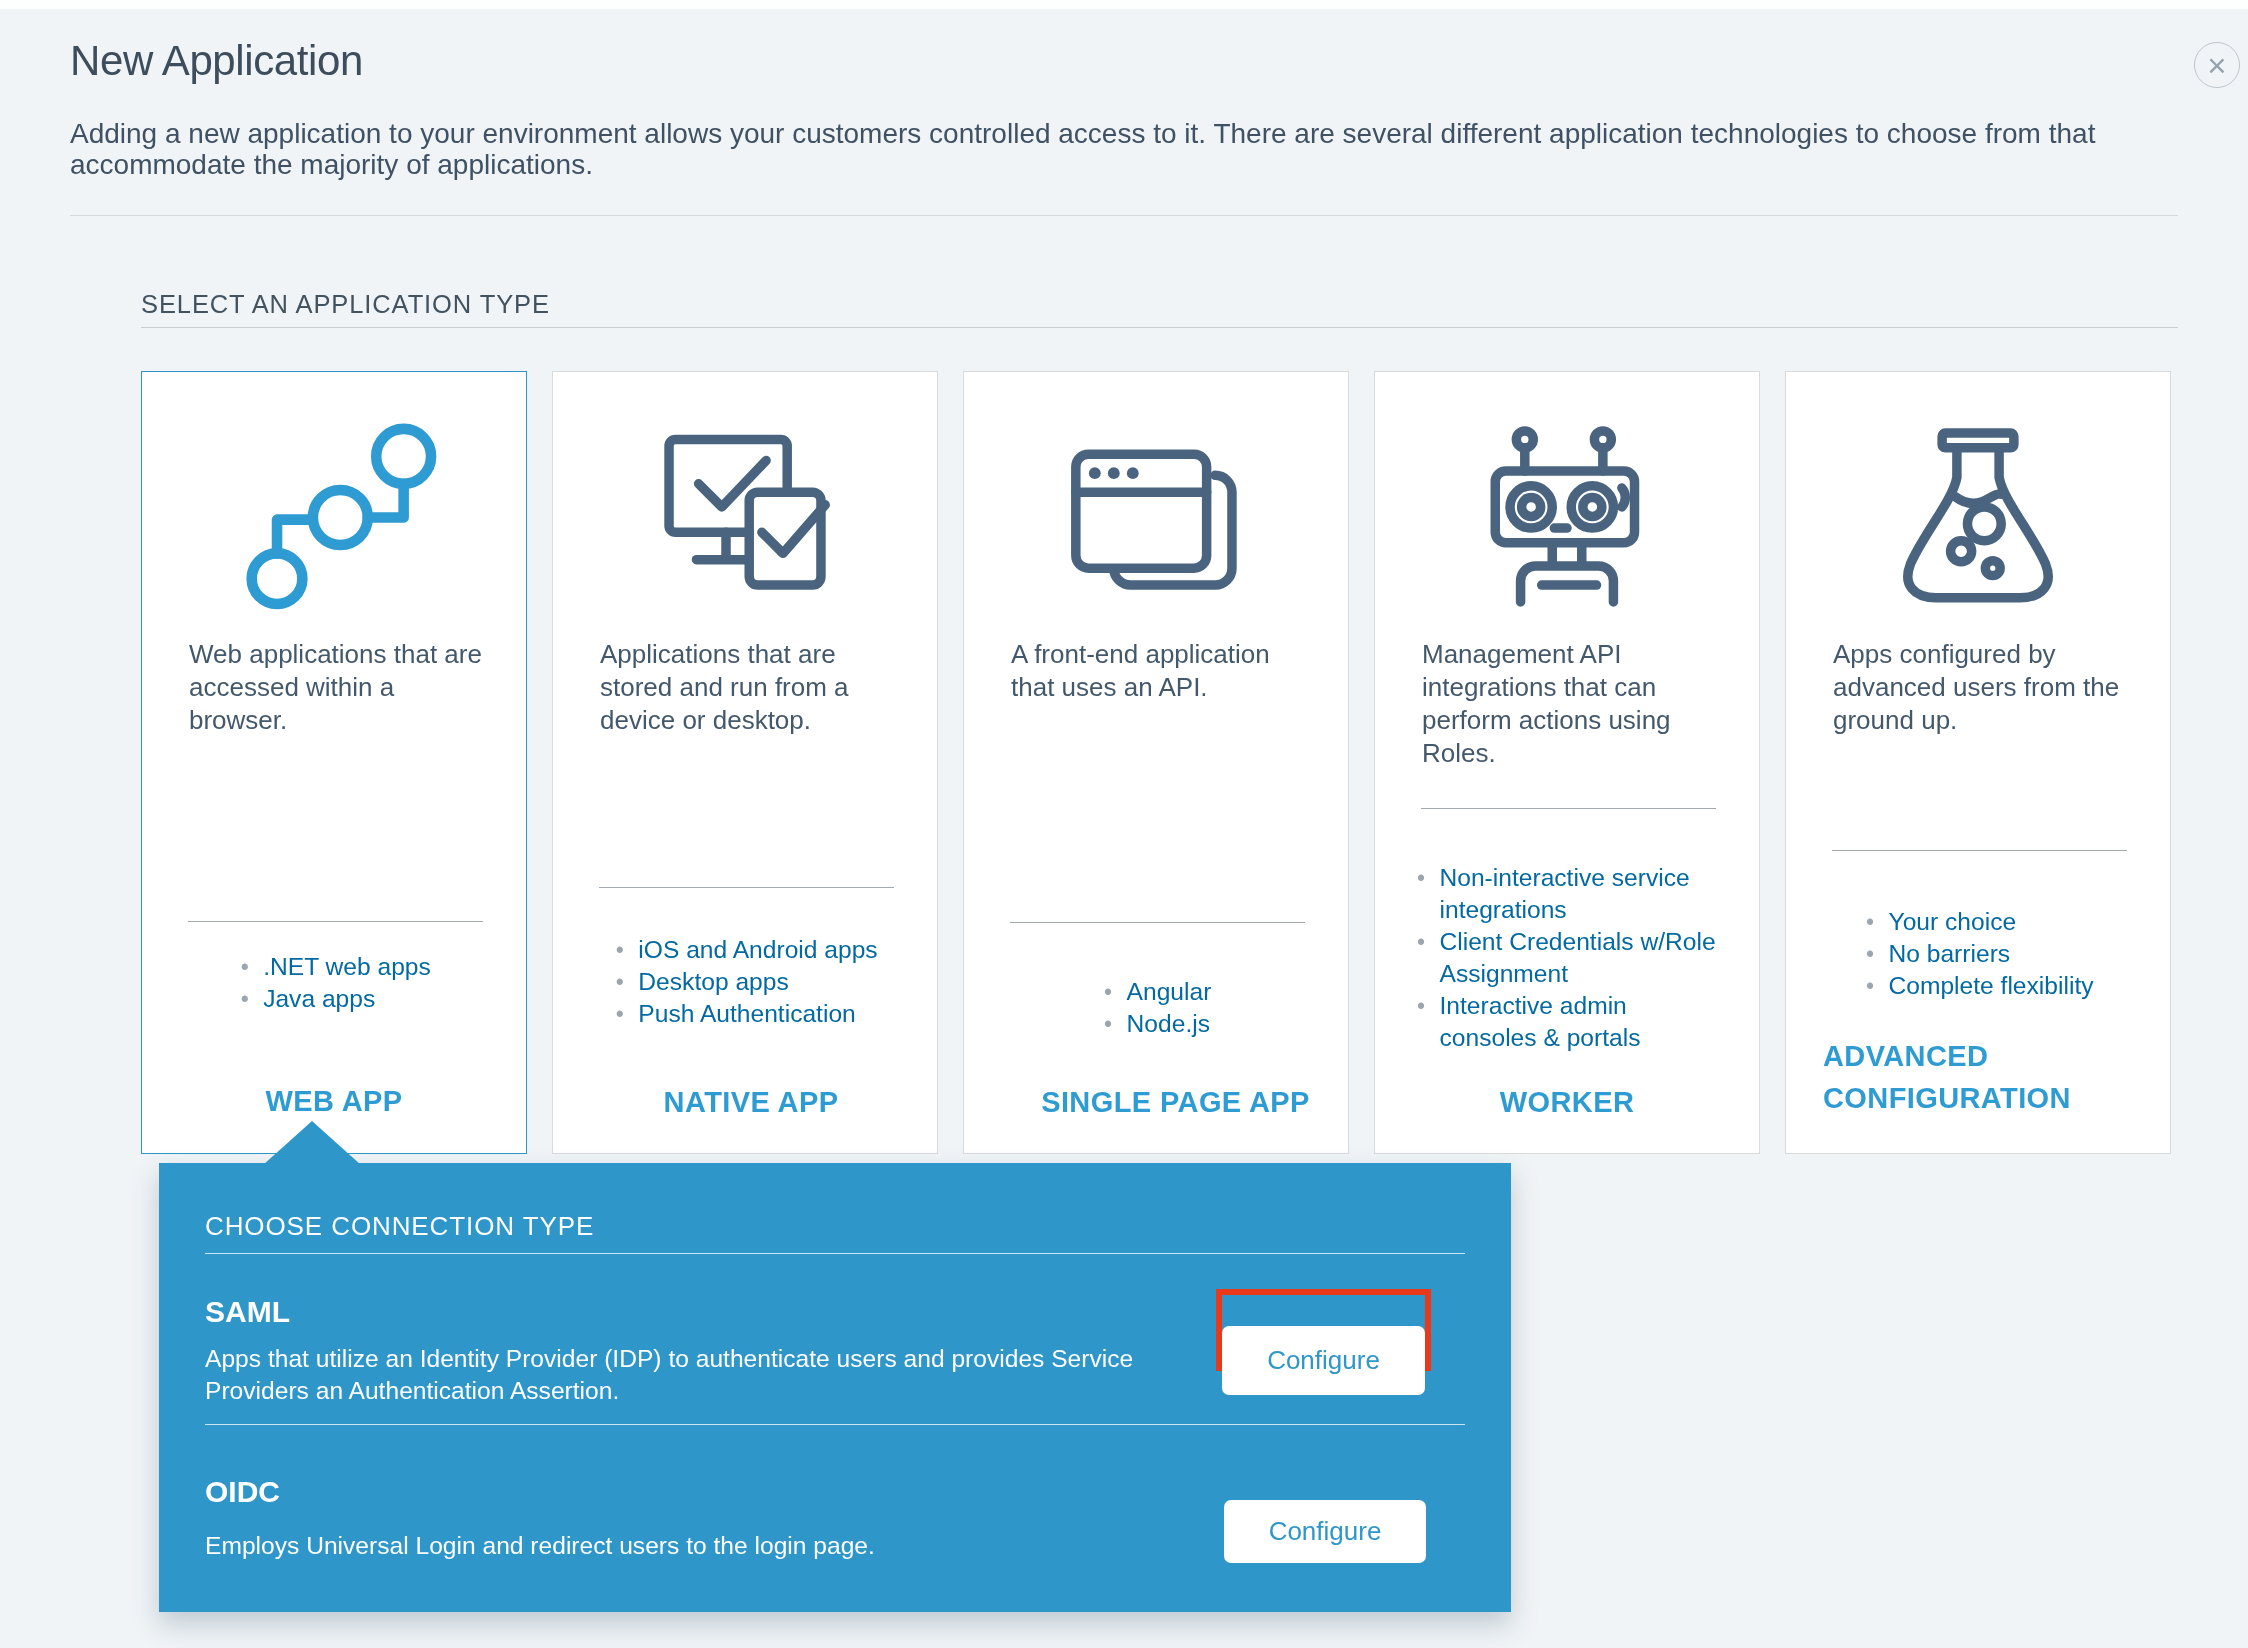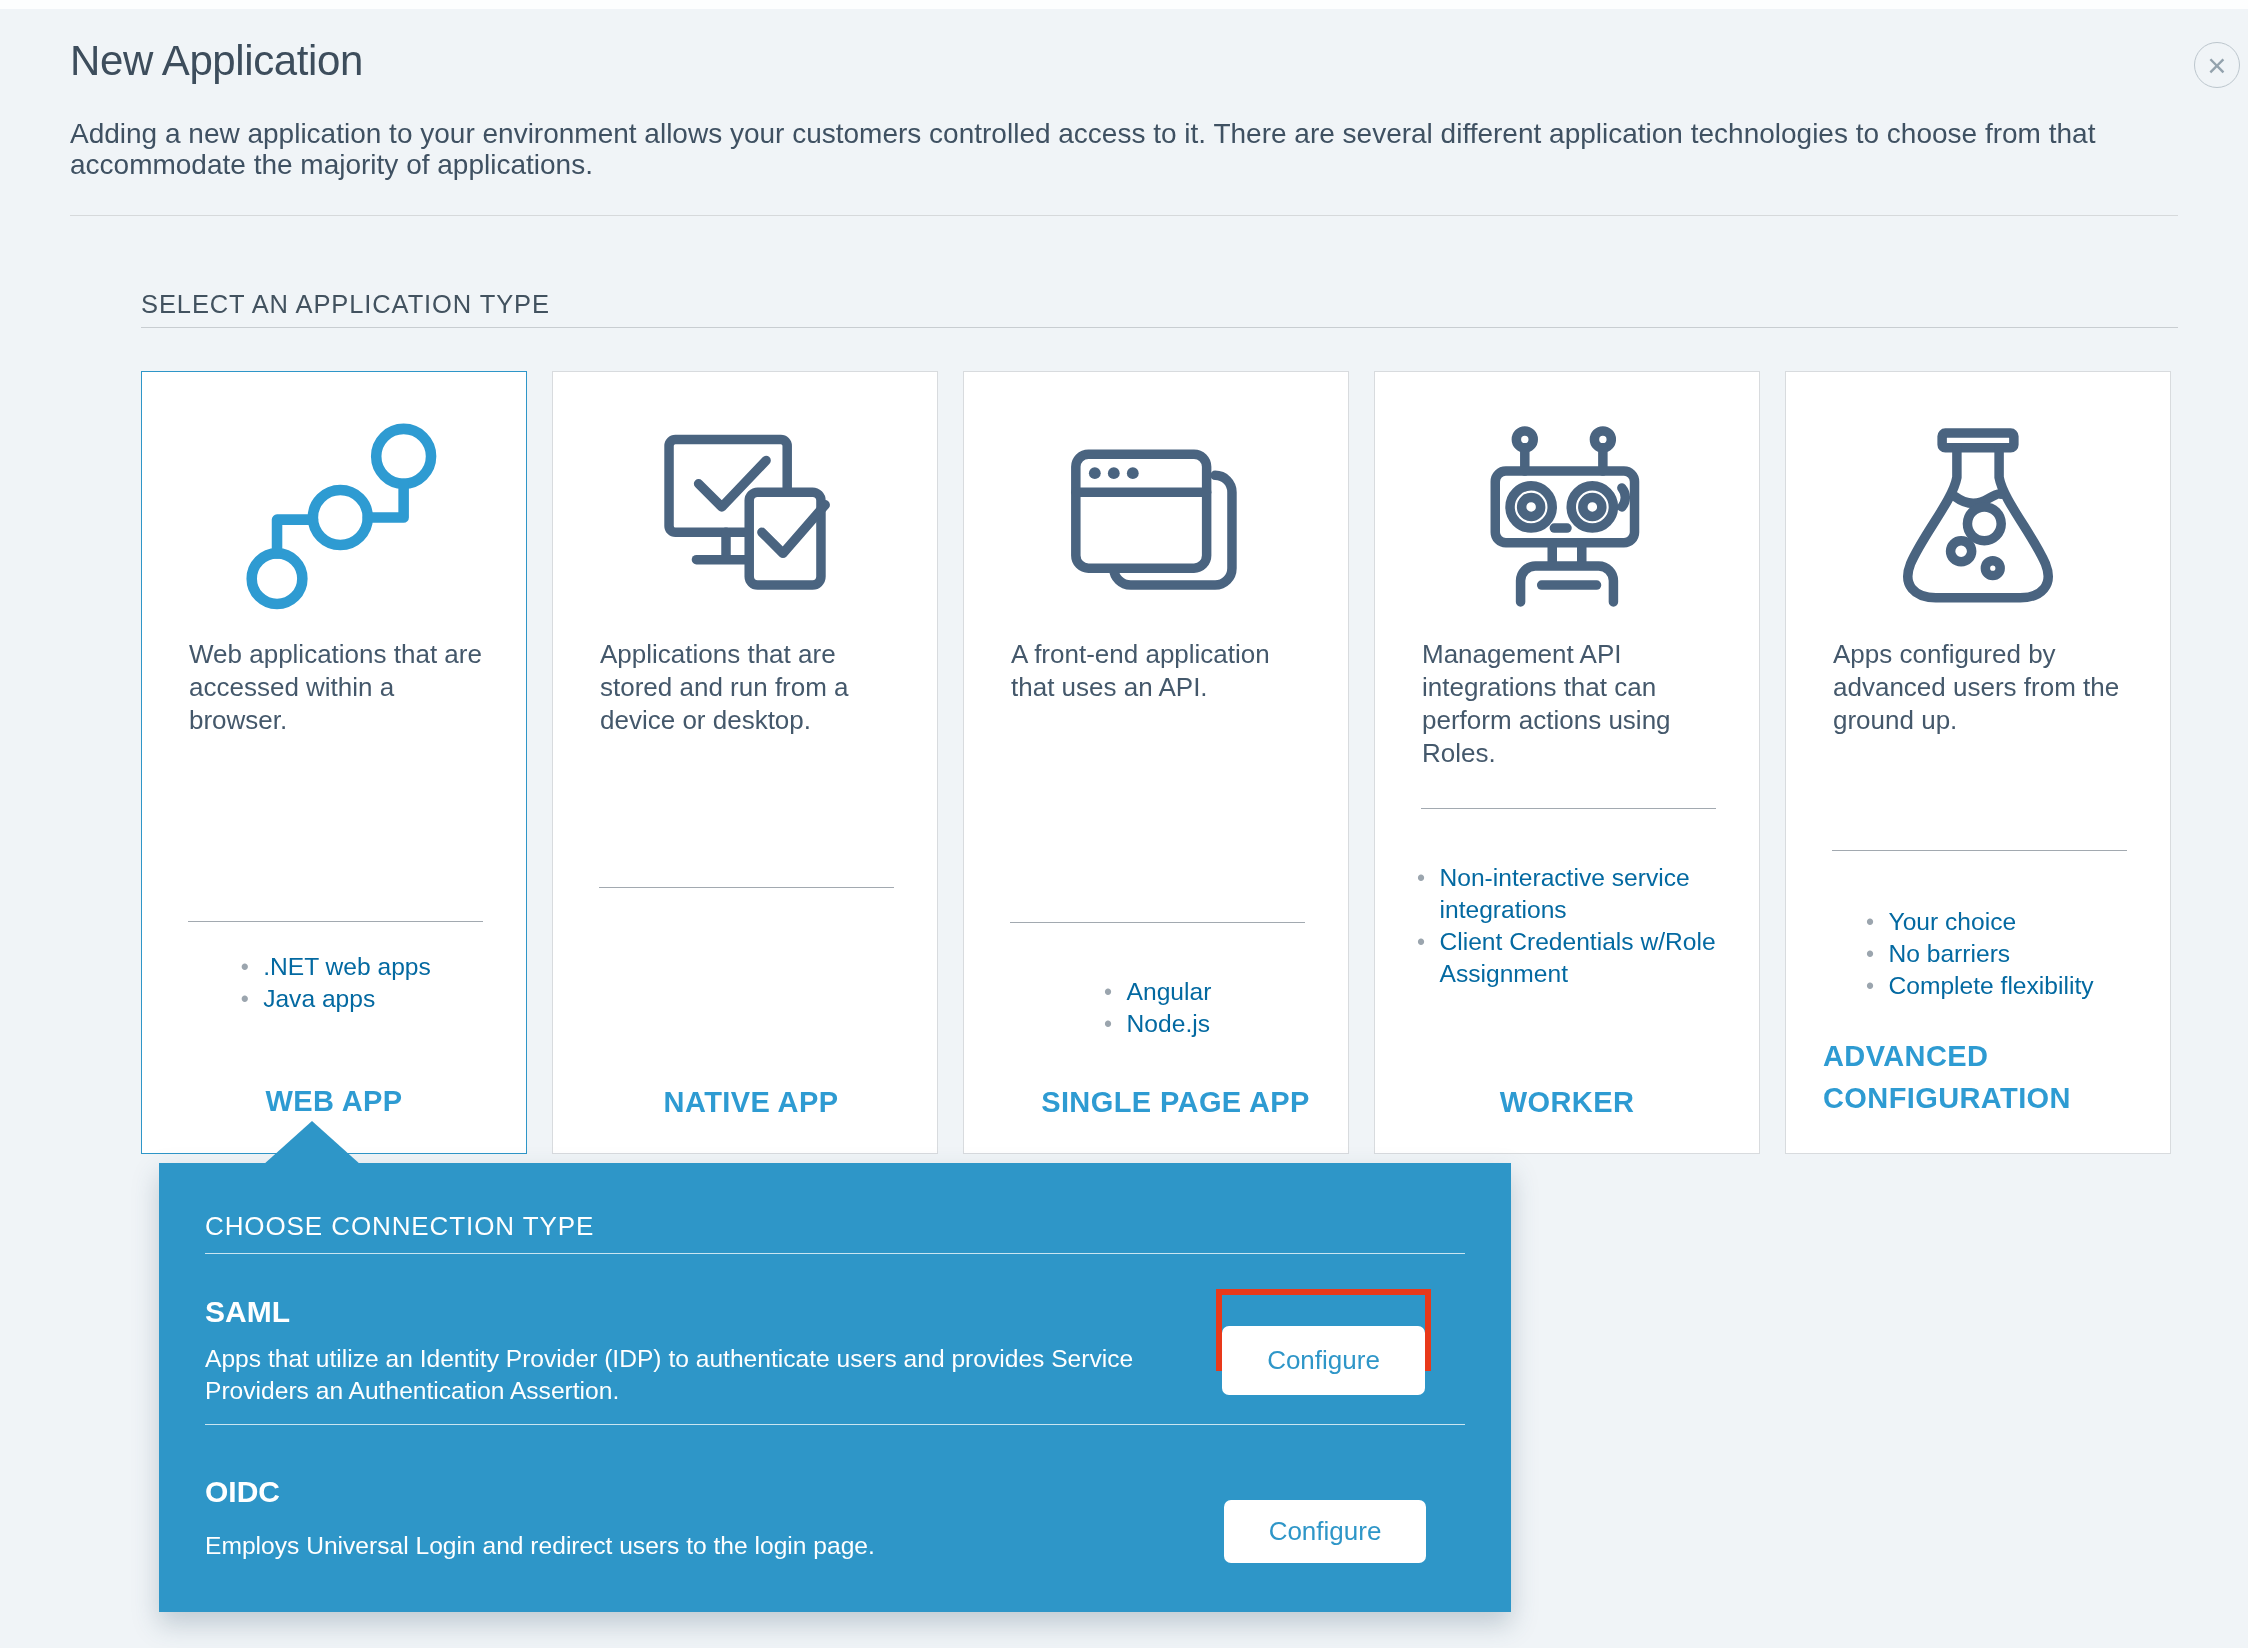--- a/index.html
+++ b/index.html
@@ -183,20 +183,25 @@
           <rect x="14" y="13" width="56" height="44" rx="3"></rect>
           <path d="M41 57 V68"></path>
           <path d="M27 70 H55"></path>
           <path d="M28 34 L39 45 L60 23"></path>
           <rect x="52" y="38" width="34" height="44" rx="4" fill="#ffffff"></rect>
           <path d="M58 57 L68 67 L88 44"></path>
         </svg>
       </div>
       <div class="card-desc">Applications that are stored and run from a device or desktop.</div>
       <div class="card-divider"></div>
+      <ul class="card-bullets">
+        <li>iOS and Android apps</li>
+        <li>Desktop apps</li>
+        <li>Push Authentication</li>
+      </ul>
       <div class="card-label">NATIVE APP</div>
     </div>
 
     <div class="card c3">
       <div class="card-icon">
         <svg viewBox="0 0 100 100">
           <path d="M78 30 a8 8 0 0 1 8 8 v36 a8 8 0 0 1 -8 8 H38 a8 8 0 0 1 -8 -8 v-2" fill="none"></path>
           <rect x="12" y="20" width="62" height="54" rx="6" fill="#ffffff"></rect>
           <path d="M12 38 H74"></path>
           <circle cx="21" cy="29" r="2.8" fill="currentColor" stroke="none" style="fill:#4a6480"></circle>
@@ -230,20 +235,21 @@
           <path d="M43 62 V72 M57 62 V72"></path>
           <path d="M28 90 V80 a7 7 0 0 1 7 -7 h30 a7 7 0 0 1 7 7 v10" fill="none"></path>
           <path d="M38 82 H64"></path>
         </svg>
       </div>
       <div class="card-desc">Management API integrations that can perform actions using Roles.</div>
       <div class="card-divider"></div>
       <ul class="card-bullets">
         <li>Non-interactive service integrations</li>
         <li>Client Credentials w/Role Assignment</li>
+        <li>Interactive admin consoles &amp; portals</li>
       </ul>
       <div class="card-label">WORKER</div>
     </div>
 
     <div class="card c5">
       <div class="card-icon">
         <svg viewBox="0 0 100 100">
           <rect x="33" y="10" width="34" height="7" rx="1.5"></rect>
           <path d="M40 17 v14 C38 42 24 58 18 72 c-4 10 2 16 12 16 h40 c10 0 16 -6 12 -16 C76 58 62 42 60 31 V17" fill="none"></path>
           <path d="M39 40 q8 6 16 1 q5 -3 6 -2" fill="none"></path>

